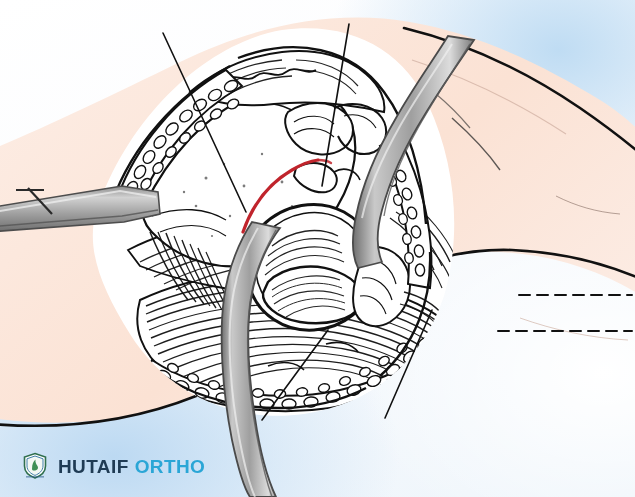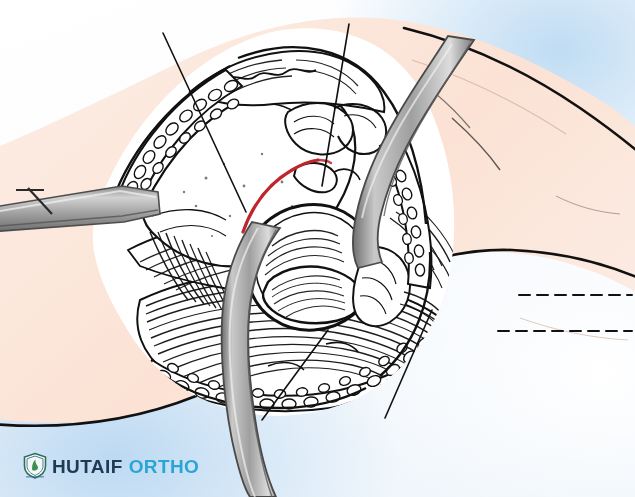--- a/index.html
+++ b/index.html
@@ -12,21 +12,21 @@
     position:relative;width:635px;height:497px;overflow:hidden;
     background:
       radial-gradient(ellipse 460px 300px at 18% 92%, #bcd9f2 0%, rgba(188,217,242,0) 62%),
       radial-gradient(ellipse 360px 260px at 88% 10%, #bfdcf3 0%, rgba(191,220,243,0) 64%),
       radial-gradient(ellipse 420px 300px at 95% 75%, #ffffff 0%, rgba(255,255,255,0) 60%),
       linear-gradient(160deg,#ffffff 0%,#fbfcfe 40%,#eef5fb 100%);
   }
   #art{position:absolute;left:0;top:0;width:635px;height:497px;}
   .brand{
     position:absolute;left:22px;top:452px;
-    display:flex;align-items:center;gap:4px;
+    display:flex;align-items:center;gap:10px;
   }
   .brand-mark{width:26px;height:28px;flex:0 0 auto;}
   .brand-text{
     font-size:19px;font-weight:bold;letter-spacing:.4px;
     white-space:nowrap;line-height:1;
   }
   .bt-1{color:#1f3b54;}
   .bt-2{color:#2aa6d6;margin-left:6px;}
 </style>
 </head>

